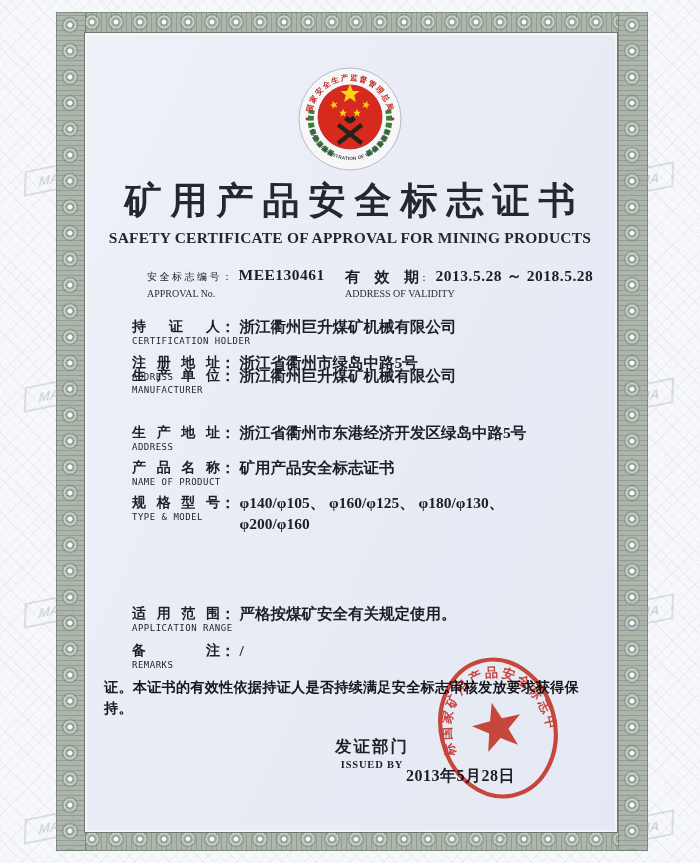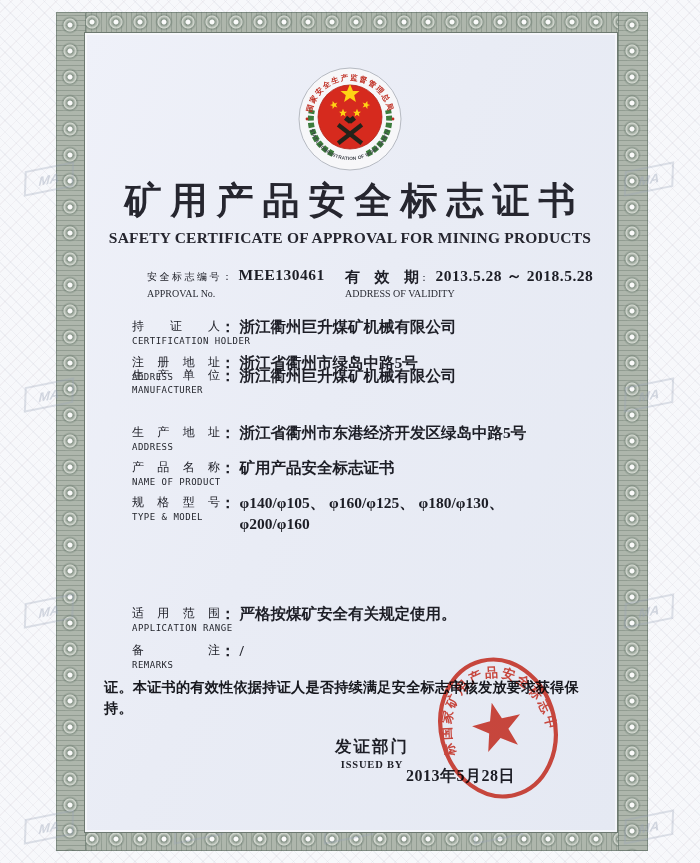--- a/index.html
+++ b/index.html
@@ -64,21 +64,21 @@
   
   .grpA{position:absolute;left:147px;top:266px;z-index:3;}
   .grpB{position:absolute;left:345px;top:266px;z-index:3;}
   .g-cn{font-size:10px;font-weight:normal;letter-spacing:2.5px;}
   .g-val{font-size:15.5px;font-weight:bold;letter-spacing:.5px;}
   .g-en{position:absolute;left:0;top:22px;font-size:10px;color:#2a2c34;white-space:nowrap;}
   .jl{display:inline-block;text-align:justify;text-align-last:justify;font-size:15px;font-weight:bold;vertical-align:bottom;}
   .jl3{width:74px;}
   
   .frow{position:absolute;left:132px;z-index:3;white-space:nowrap;}
-  .fl{display:inline-block;width:88px;text-align:justify;text-align-last:justify;font-size:12px;font-weight:normal;vertical-align:top;line-height:21px;}
+  .fl{display:inline-block;width:88px;text-align:justify;text-align-last:justify;font-size:14px;font-weight:bold;vertical-align:top;line-height:21px;}
   .colon{font-size:15.5px;font-weight:bold;vertical-align:top;line-height:21px;}
   .fval{display:inline-block;vertical-align:top;margin-left:4px;font-size:15.5px;font-weight:bold;line-height:21px;max-width:350px;white-space:normal;}
   .fen{position:absolute;left:0;top:20px;font-size:9px;letter-spacing:.5px;color:#23252c;font-family:"DejaVu Sans Mono","Liberation Mono",monospace;text-align:right;}
   
   .statement{position:absolute;left:104px;top:677px;width:494px;z-index:3;
     font-size:14.2px;font-weight:bold;line-height:20.5px;color:#17181e;letter-spacing:.2px;}
   .statement .l1{padding-left:46px;}
   
   .issued{position:absolute;left:302px;top:736px;width:140px;text-align:center;z-index:3;}
   .issued-cn{font-size:16.5px;font-weight:bold;letter-spacing:2px;}

